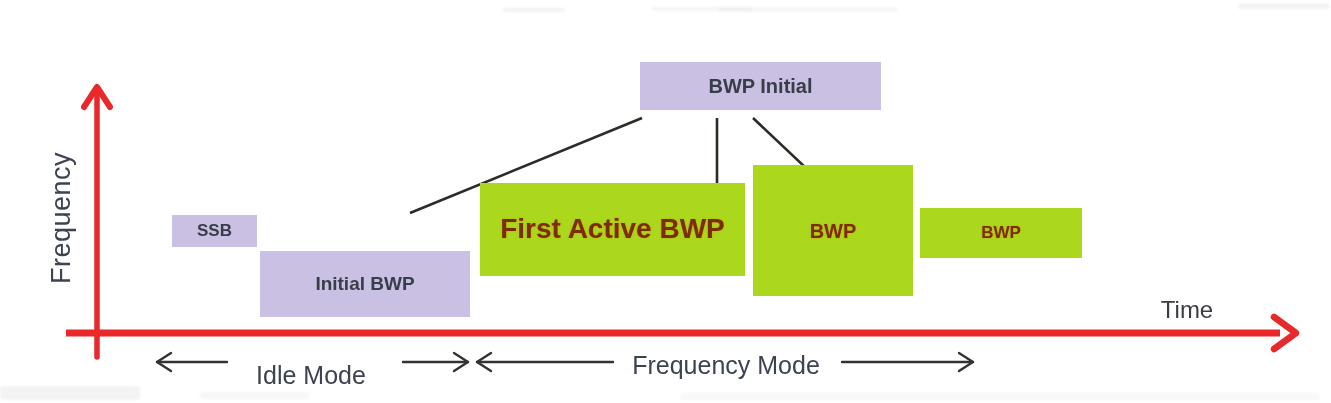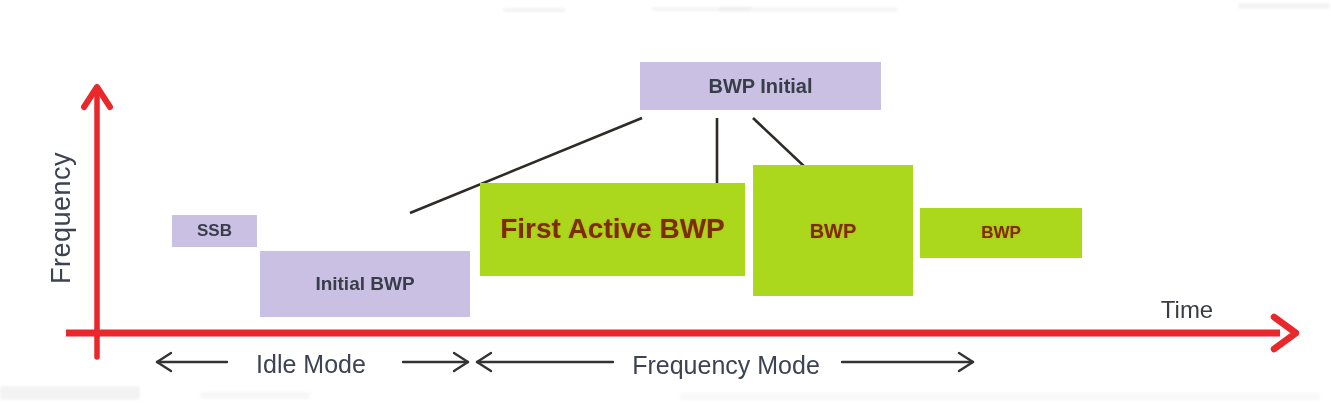--- a/index.html
+++ b/index.html
@@ -41,21 +41,21 @@
     left:1187px;top:310px;
     transform:translate(-50%,-50%);
     font-size:24px;color:#3a3d44;
   }
 
   
   .mode-label{
     position:absolute;transform:translate(-50%,-50%);
     font-size:25px;color:#3d4352;white-space:nowrap;
   }
-  #label-idle-mode{left:311px;top:364px;}
+  #label-idle-mode{left:311px;top:375px;}
   #label-connected-mode{left:726px;top:365px;}
 
   
   .artifact{position:absolute;background:#e9e9e9;border-radius:3px;filter:blur(1px);}
 </style>
 </head>
 <body>
 
 <div class="canvas">
 

